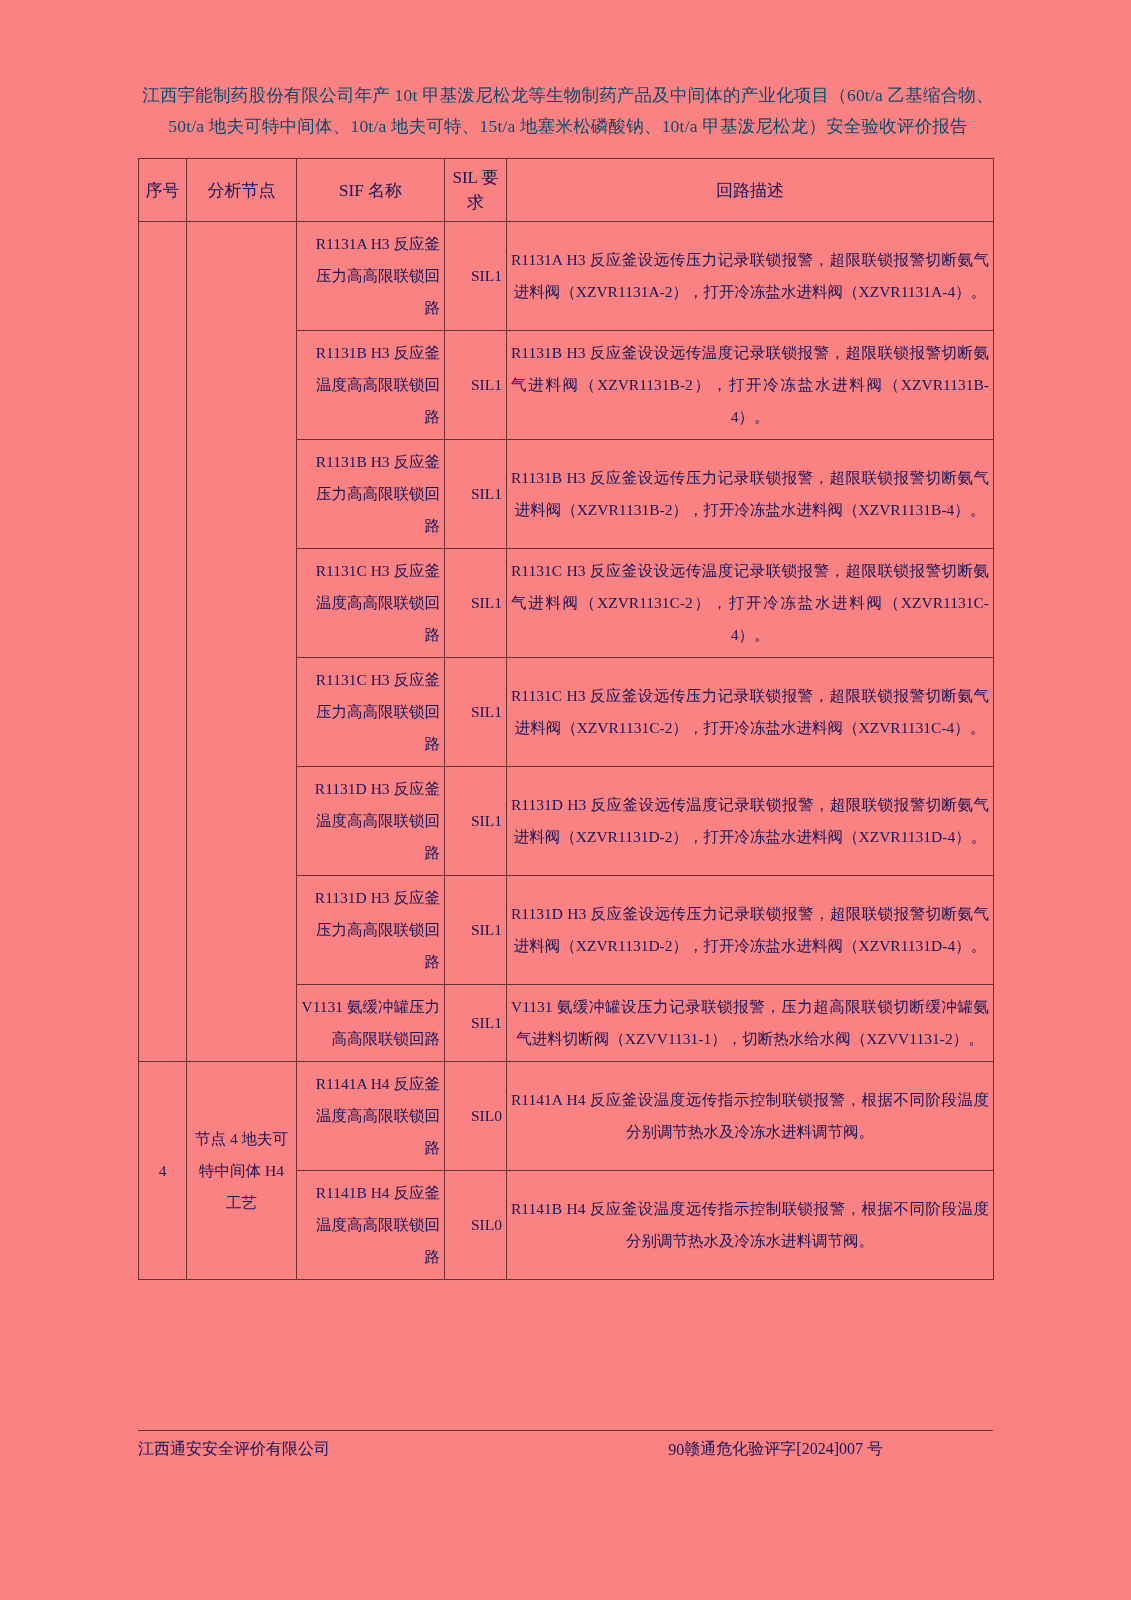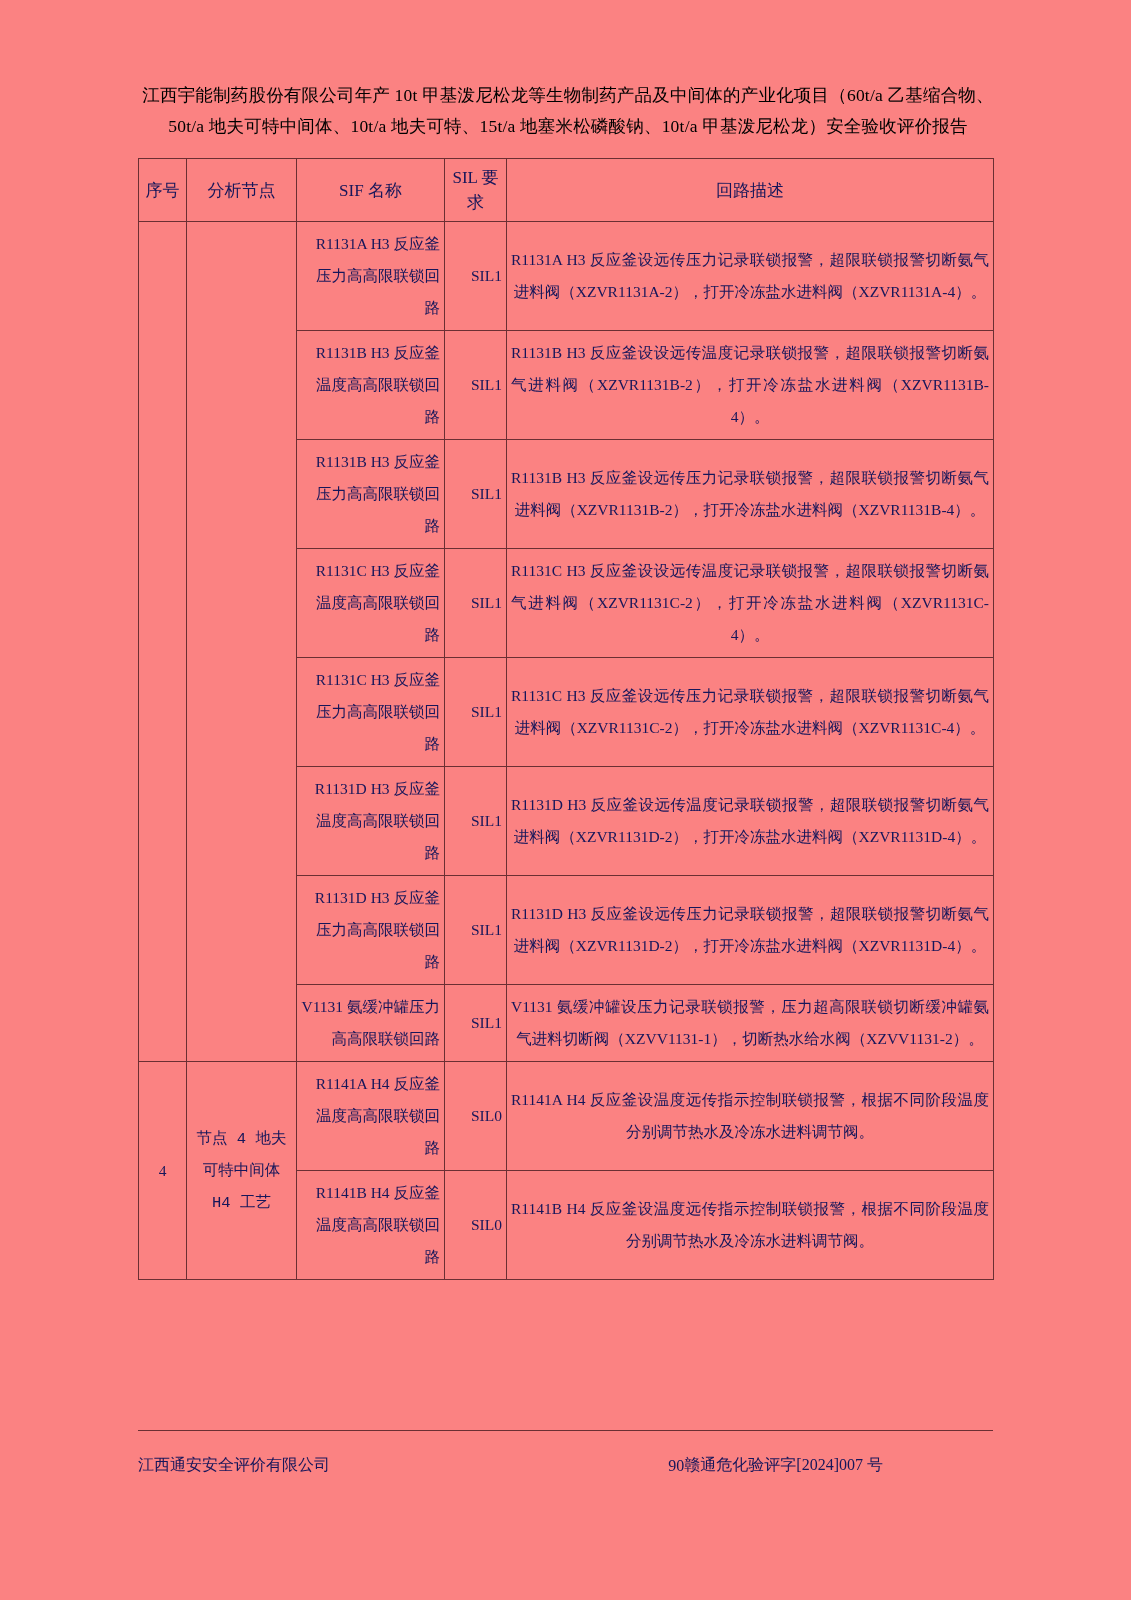--- a/index.html
+++ b/index.html
@@ -21,21 +21,21 @@
     top: 0;
     width: 1131px;
     height: 1600px;
     box-sizing: border-box;
     padding: 80px 138px 0 138px;
   }
   .doc-title {
     text-align: center;
     font-size: 17.5px;
     line-height: 31px;
-    color: #000000;
+    color: #0c4a6e;
     letter-spacing: 0.2px;
     margin: 0 auto 10px auto;
     width: 860px;
     font-family: "Liberation Serif", "DejaVu Serif", serif;
   }
   table.main {
     border-collapse: collapse;
     width: 855px;
     margin: 16px auto;
     table-layout: fixed;
@@ -79,29 +79,28 @@
     text-align: justify;
     text-align-last: center;
     font-size: 15.5px;
     line-height: 32px;
     padding: 6px 12px;
   }
   .cell-node {
     text-align: center;
     font-size: 15.5px;
     line-height: 32px;
-    font-family: Liberation Mono, monospace;
   }
   .footer {
     position: absolute;
     left: 138px;
     top: 1430px;
     width: 855px;
     border-top: 1.5px solid #6b2f33;
-    padding-top: 24px;
+    padding-top: 8px;
     font-size: 16px;
     color: #16165a;
     display: flex;
     align-items: center;
   }
   .footer-left {
     flex: 0 0 auto;
   }
   .footer-mid {
     flex: 1 1 auto;

